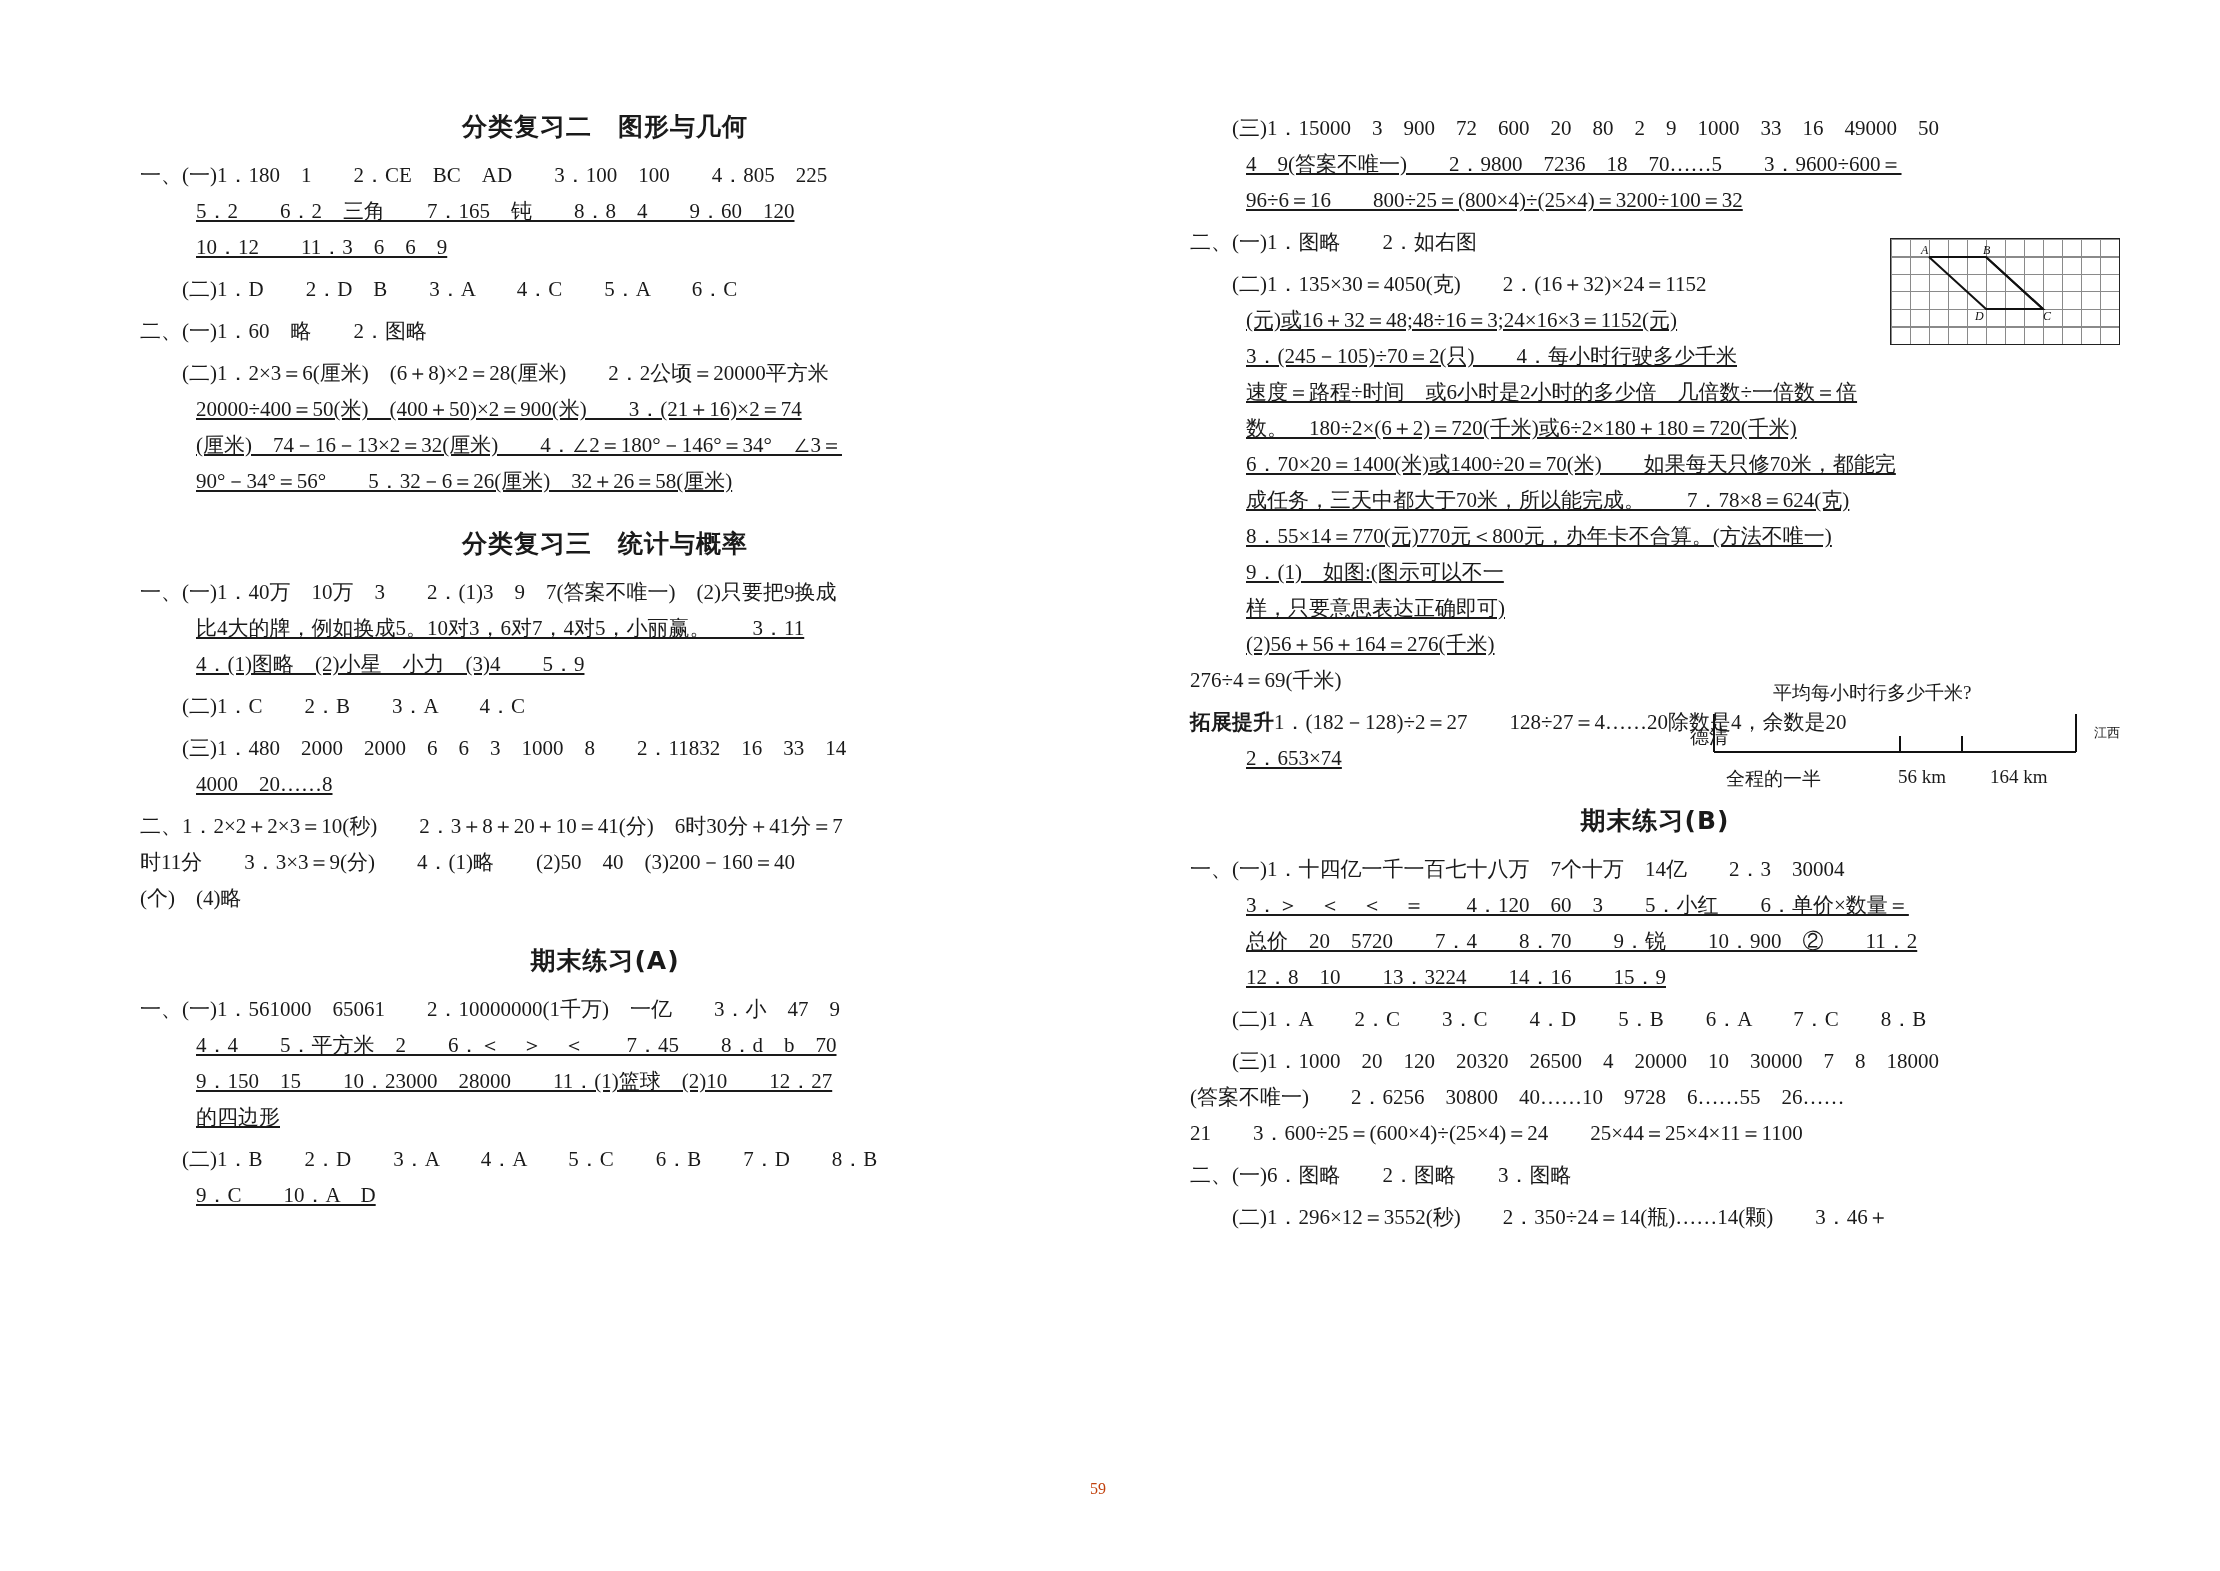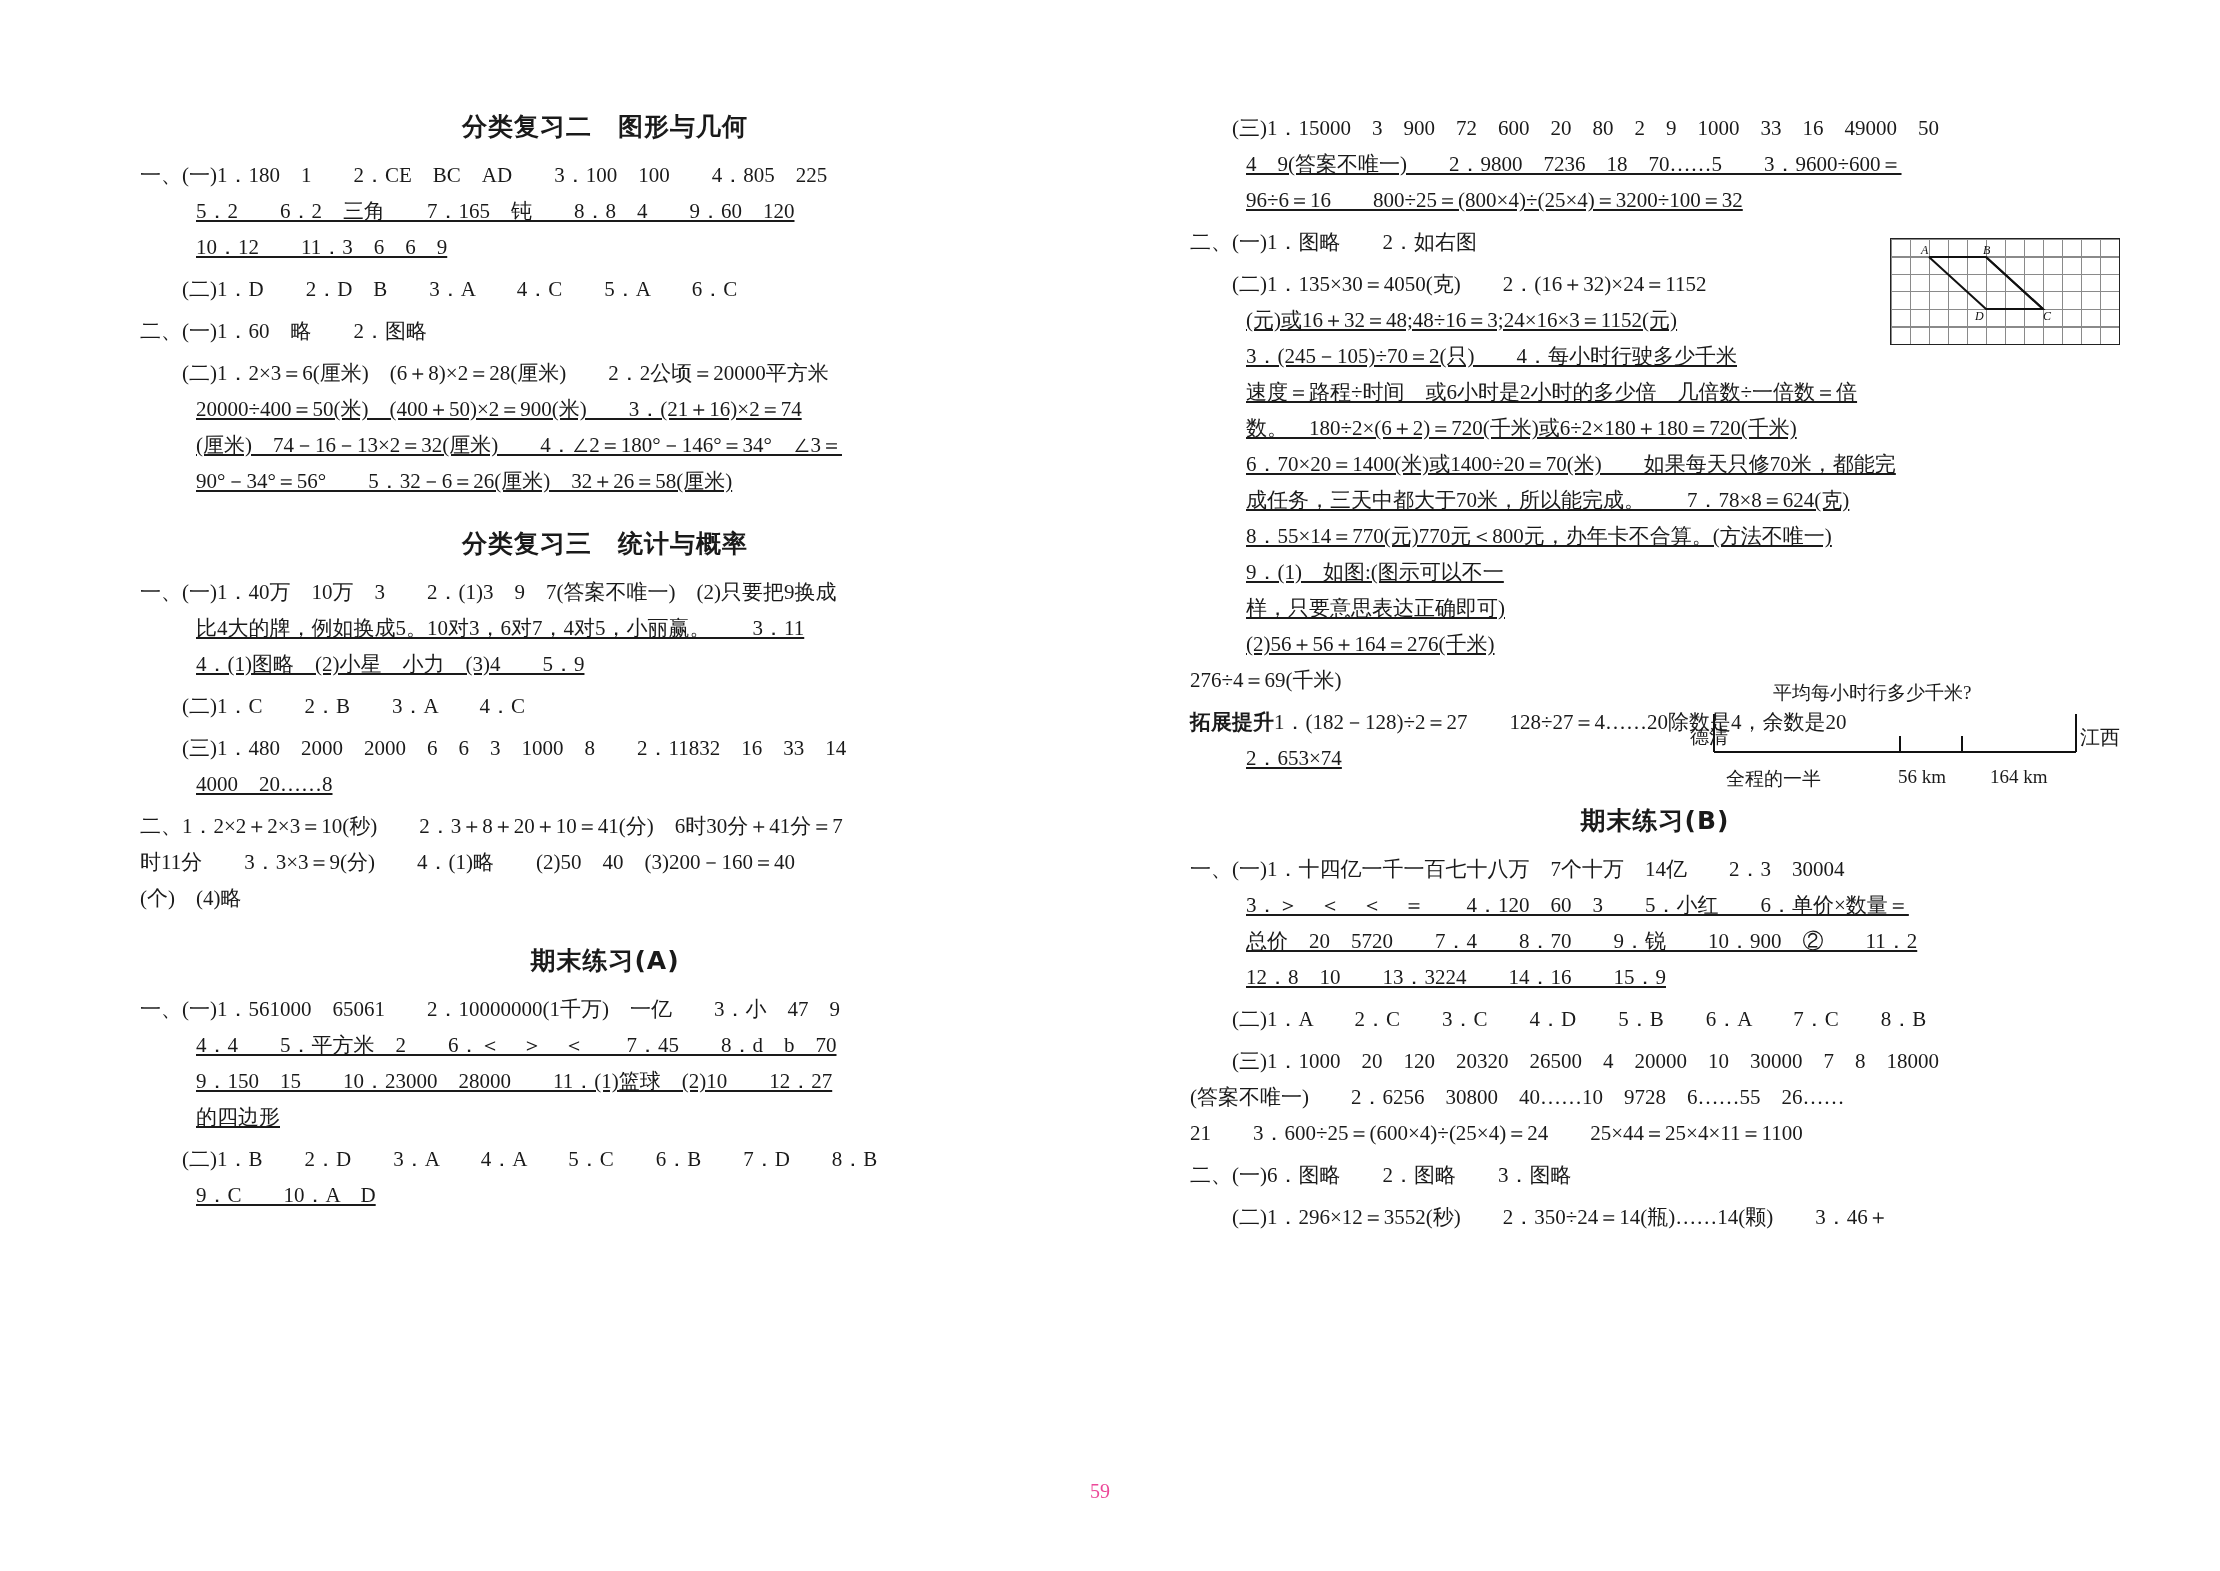--- a/index.html
+++ b/index.html
@@ -67,22 +67,22 @@
     flex: 1 1 auto;
     font-size: 21px;
     line-height: 36px;
     white-space: pre-wrap;
   }
   .indent-1 { padding-left: 56px; text-decoration: underline; }
   .page-number {
     position: absolute;
     left: 1090px;
     top: 1480px;
-    font-size: 20px;
-    color: #ec4899;
+    font-size: 16px;
+    color: #c2410c;
   }
 
   
   .grid-figure {
     position: absolute;
     left: 1890px;
     top: 238px;
     width: 228px;
     height: 105px;
     border: 1.5px solid #222;
@@ -110,21 +110,21 @@
   }
   .bracket-figure .caption-top {
     position: absolute;
     left: 123px; top: 0;
     font-size: 19px;
   }
   .bracket-figure .left-label {
     position: absolute; left: 0; top: 44px; font-size: 19px; margin-left: 40px;
   }
   .bracket-figure .right-label {
-    position: absolute; right: 0; top: 44px; font-size: 20px;
+    position: absolute; right: 0; top: 44px; font-size: 13px;
   }
   .bracket-figure .sub {
     position: absolute; top: 86px; font-size: 19px; white-space: pre;
   }
   .bracket-figure svg { position: absolute; left: 60px; top: 30px; }
 </style>
 </head>
 <body>
 
 <div class="page">

